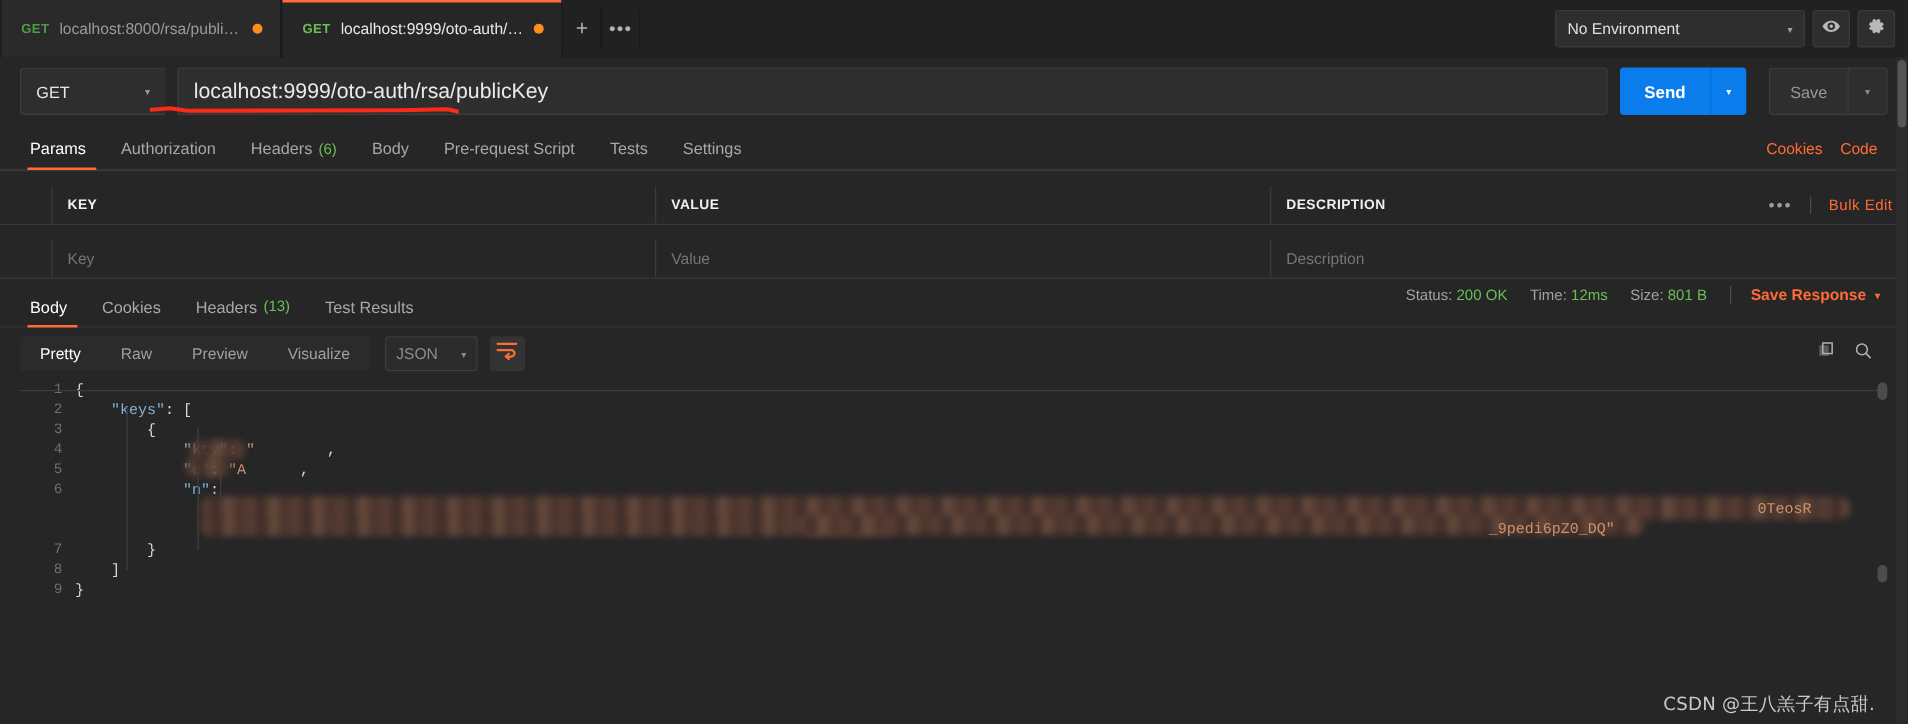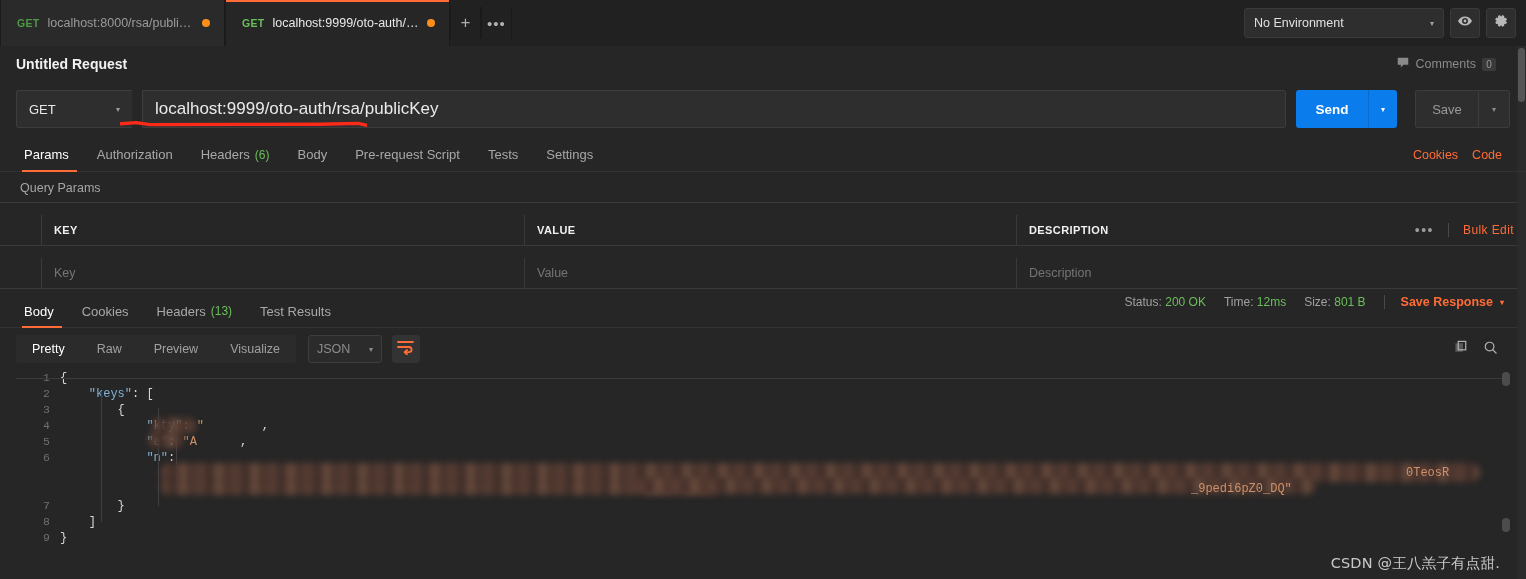--- a/index.html
+++ b/index.html
@@ -304,32 +304,20 @@
             </svg>
         </span>
       </div>
     </div>
   </div>
 
   <div class="app-scroll">
     <div class="app-scroll-thumb"></div>
   </div>
 
-  <div class="req-header">
-    <span class="req-title">Untitled Request</span>
-    <span class="comments-btn">
-      <span>
-        <svg width="14" height="14" viewBox="0 0 16 16">
-            <path fill="#8a8a8a" d="M2 2h12v8H8.5L5.5 13V10H2z"></path>
-          </svg>
-      </span>
-      <span>Comments</span>
-      <span class="comments-count">0</span>
-    </span>
-  </div>
 
   <div class="urlbar-wrap">
     <div class="method-box">
       <span>GET</span>
       <span class="caret">▾</span>
     </div>
     <div class="url-input">
       <span>localhost:9999/oto-auth/rsa/publicKey</span>
     </div>
     <div class="send-group">
@@ -368,21 +356,20 @@
     </div>
     <div class="rt">
       <span>Settings</span>
     </div>
     <div class="rt-right">
       <span class="rt-link">Cookies</span>
       <span class="rt-link">Code</span>
     </div>
   </div>
 
-  <div class="qp-label">Query Params</div>
 
   <div class="qp-table">
     <div class="qp-row qp-head">
       <div class="qp-chk"></div>
       <div class="qp-cell key">KEY</div>
       <div class="qp-cell val">VALUE</div>
       <div class="qp-cell desc">
         <span>DESCRIPTION</span>
         <span class="qp-actions">
           <span class="qp-dots">•••</span>

